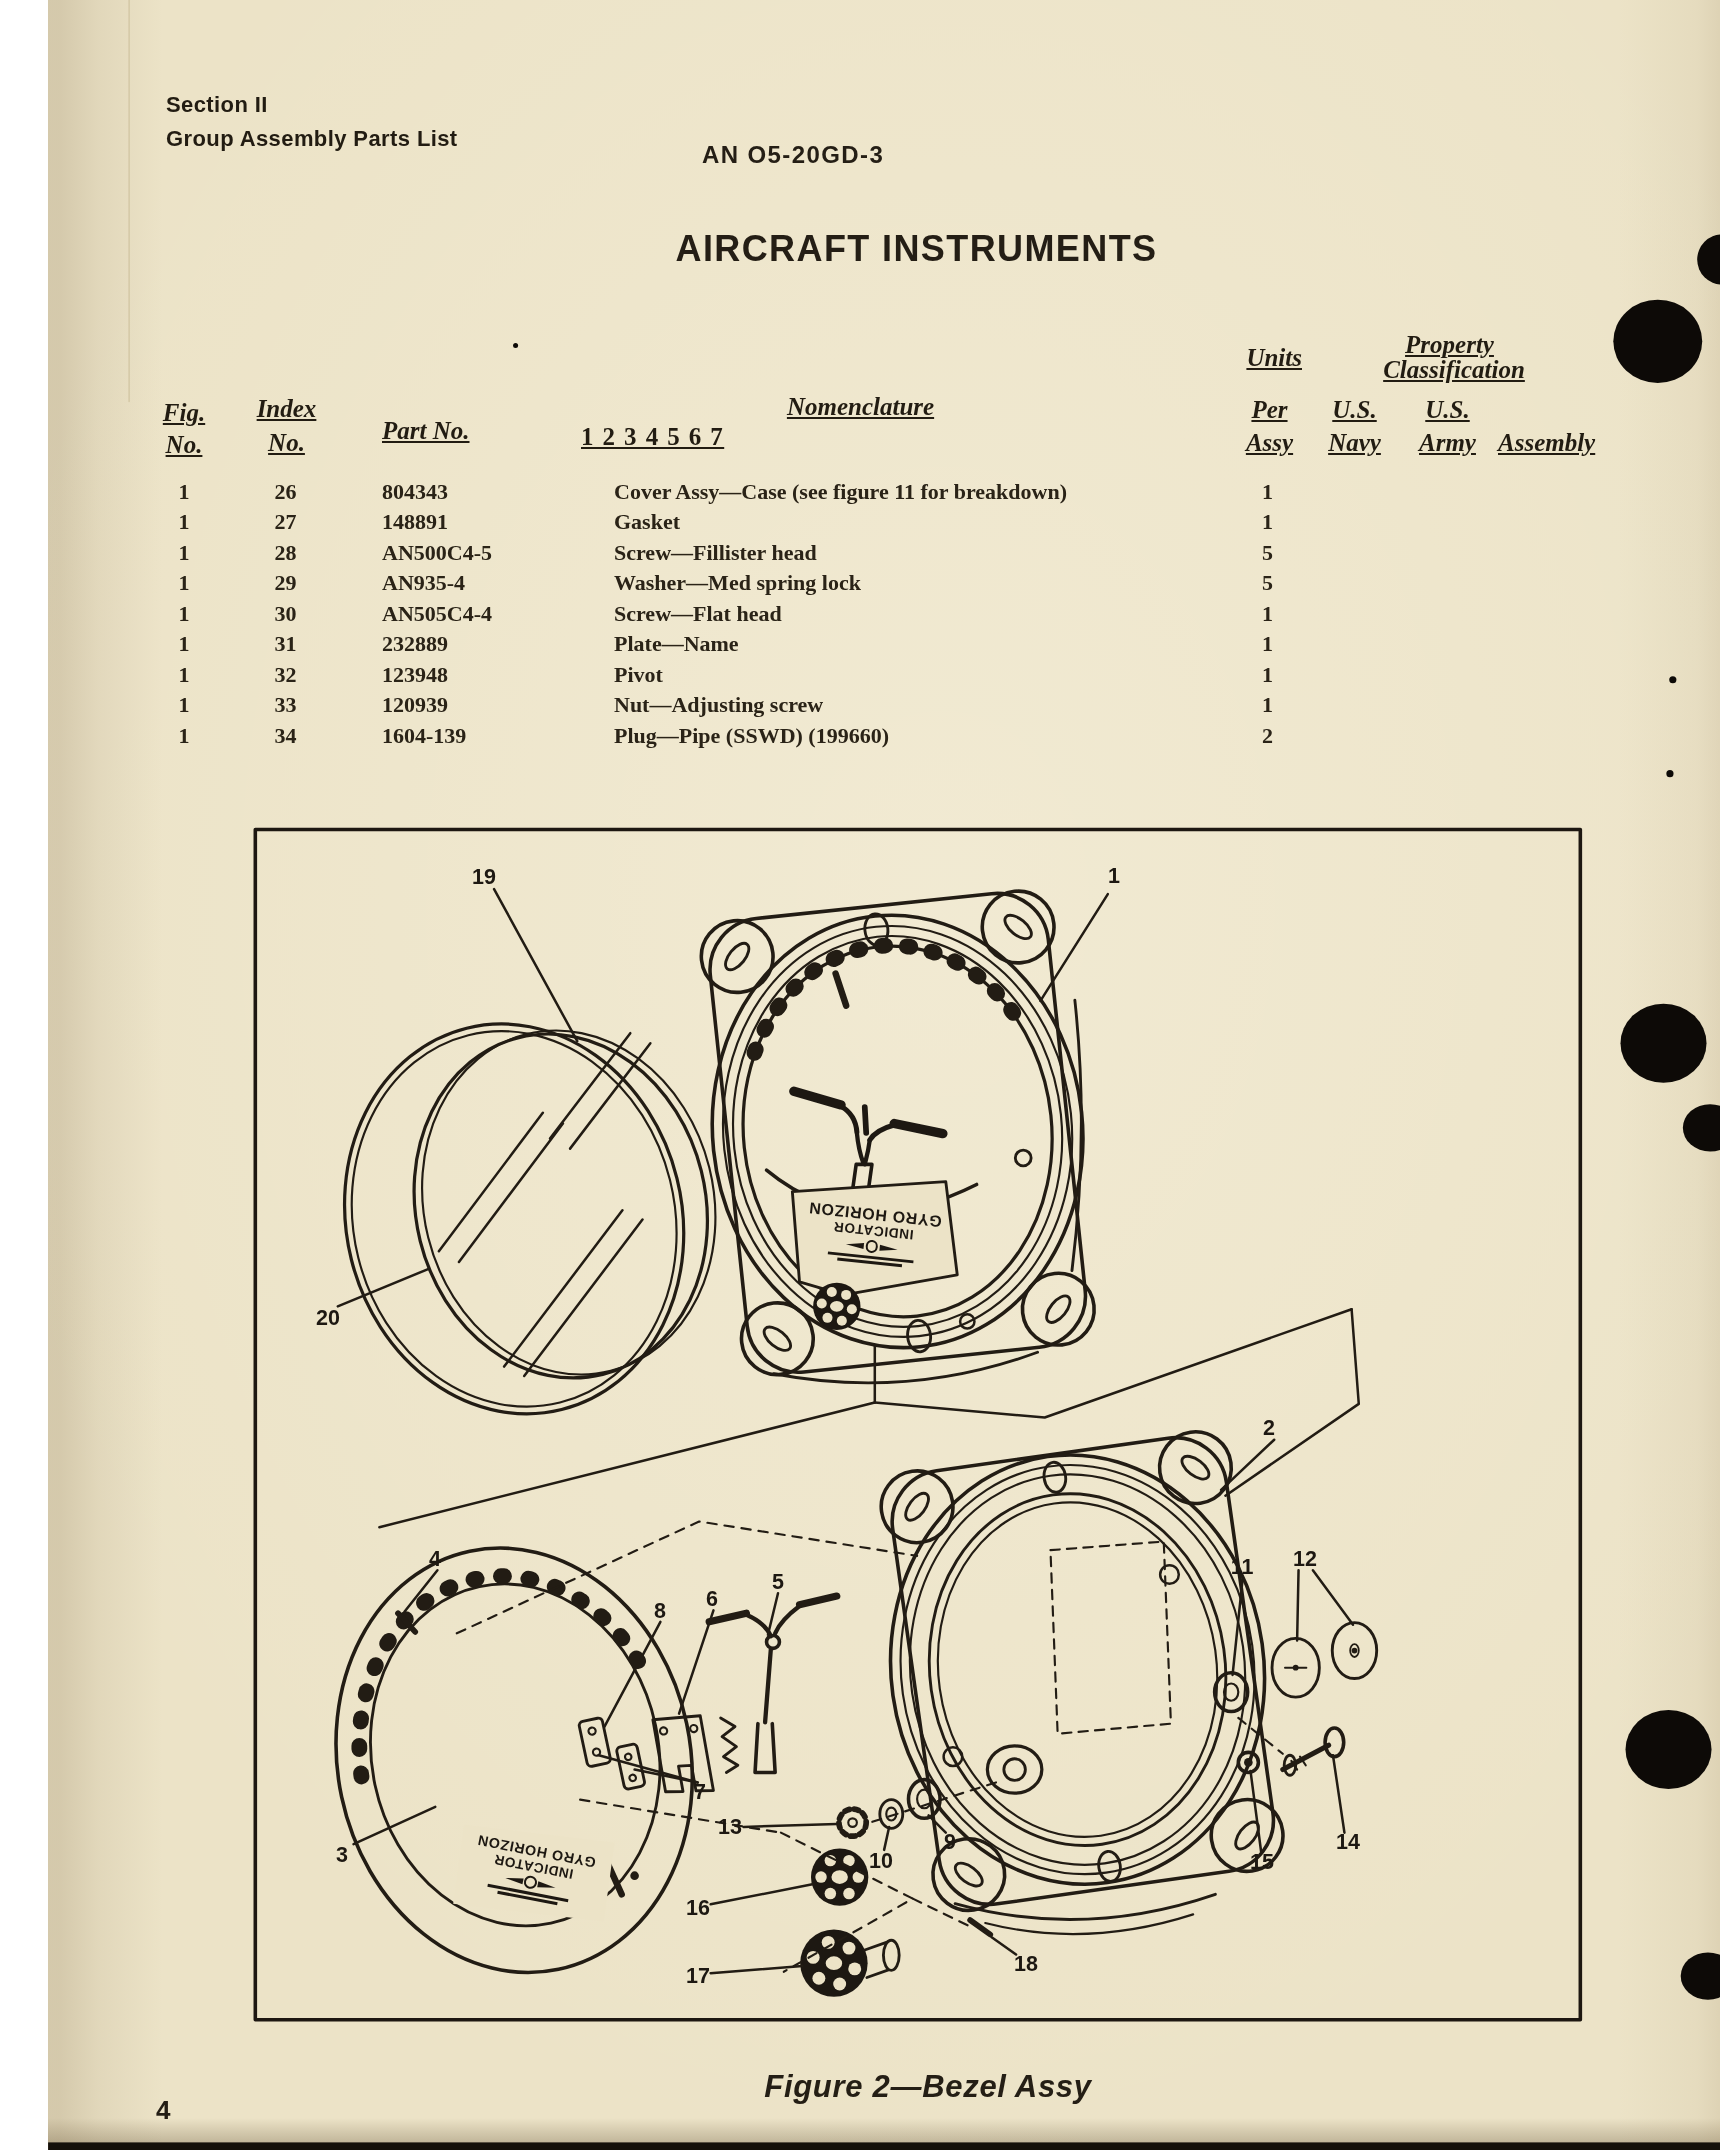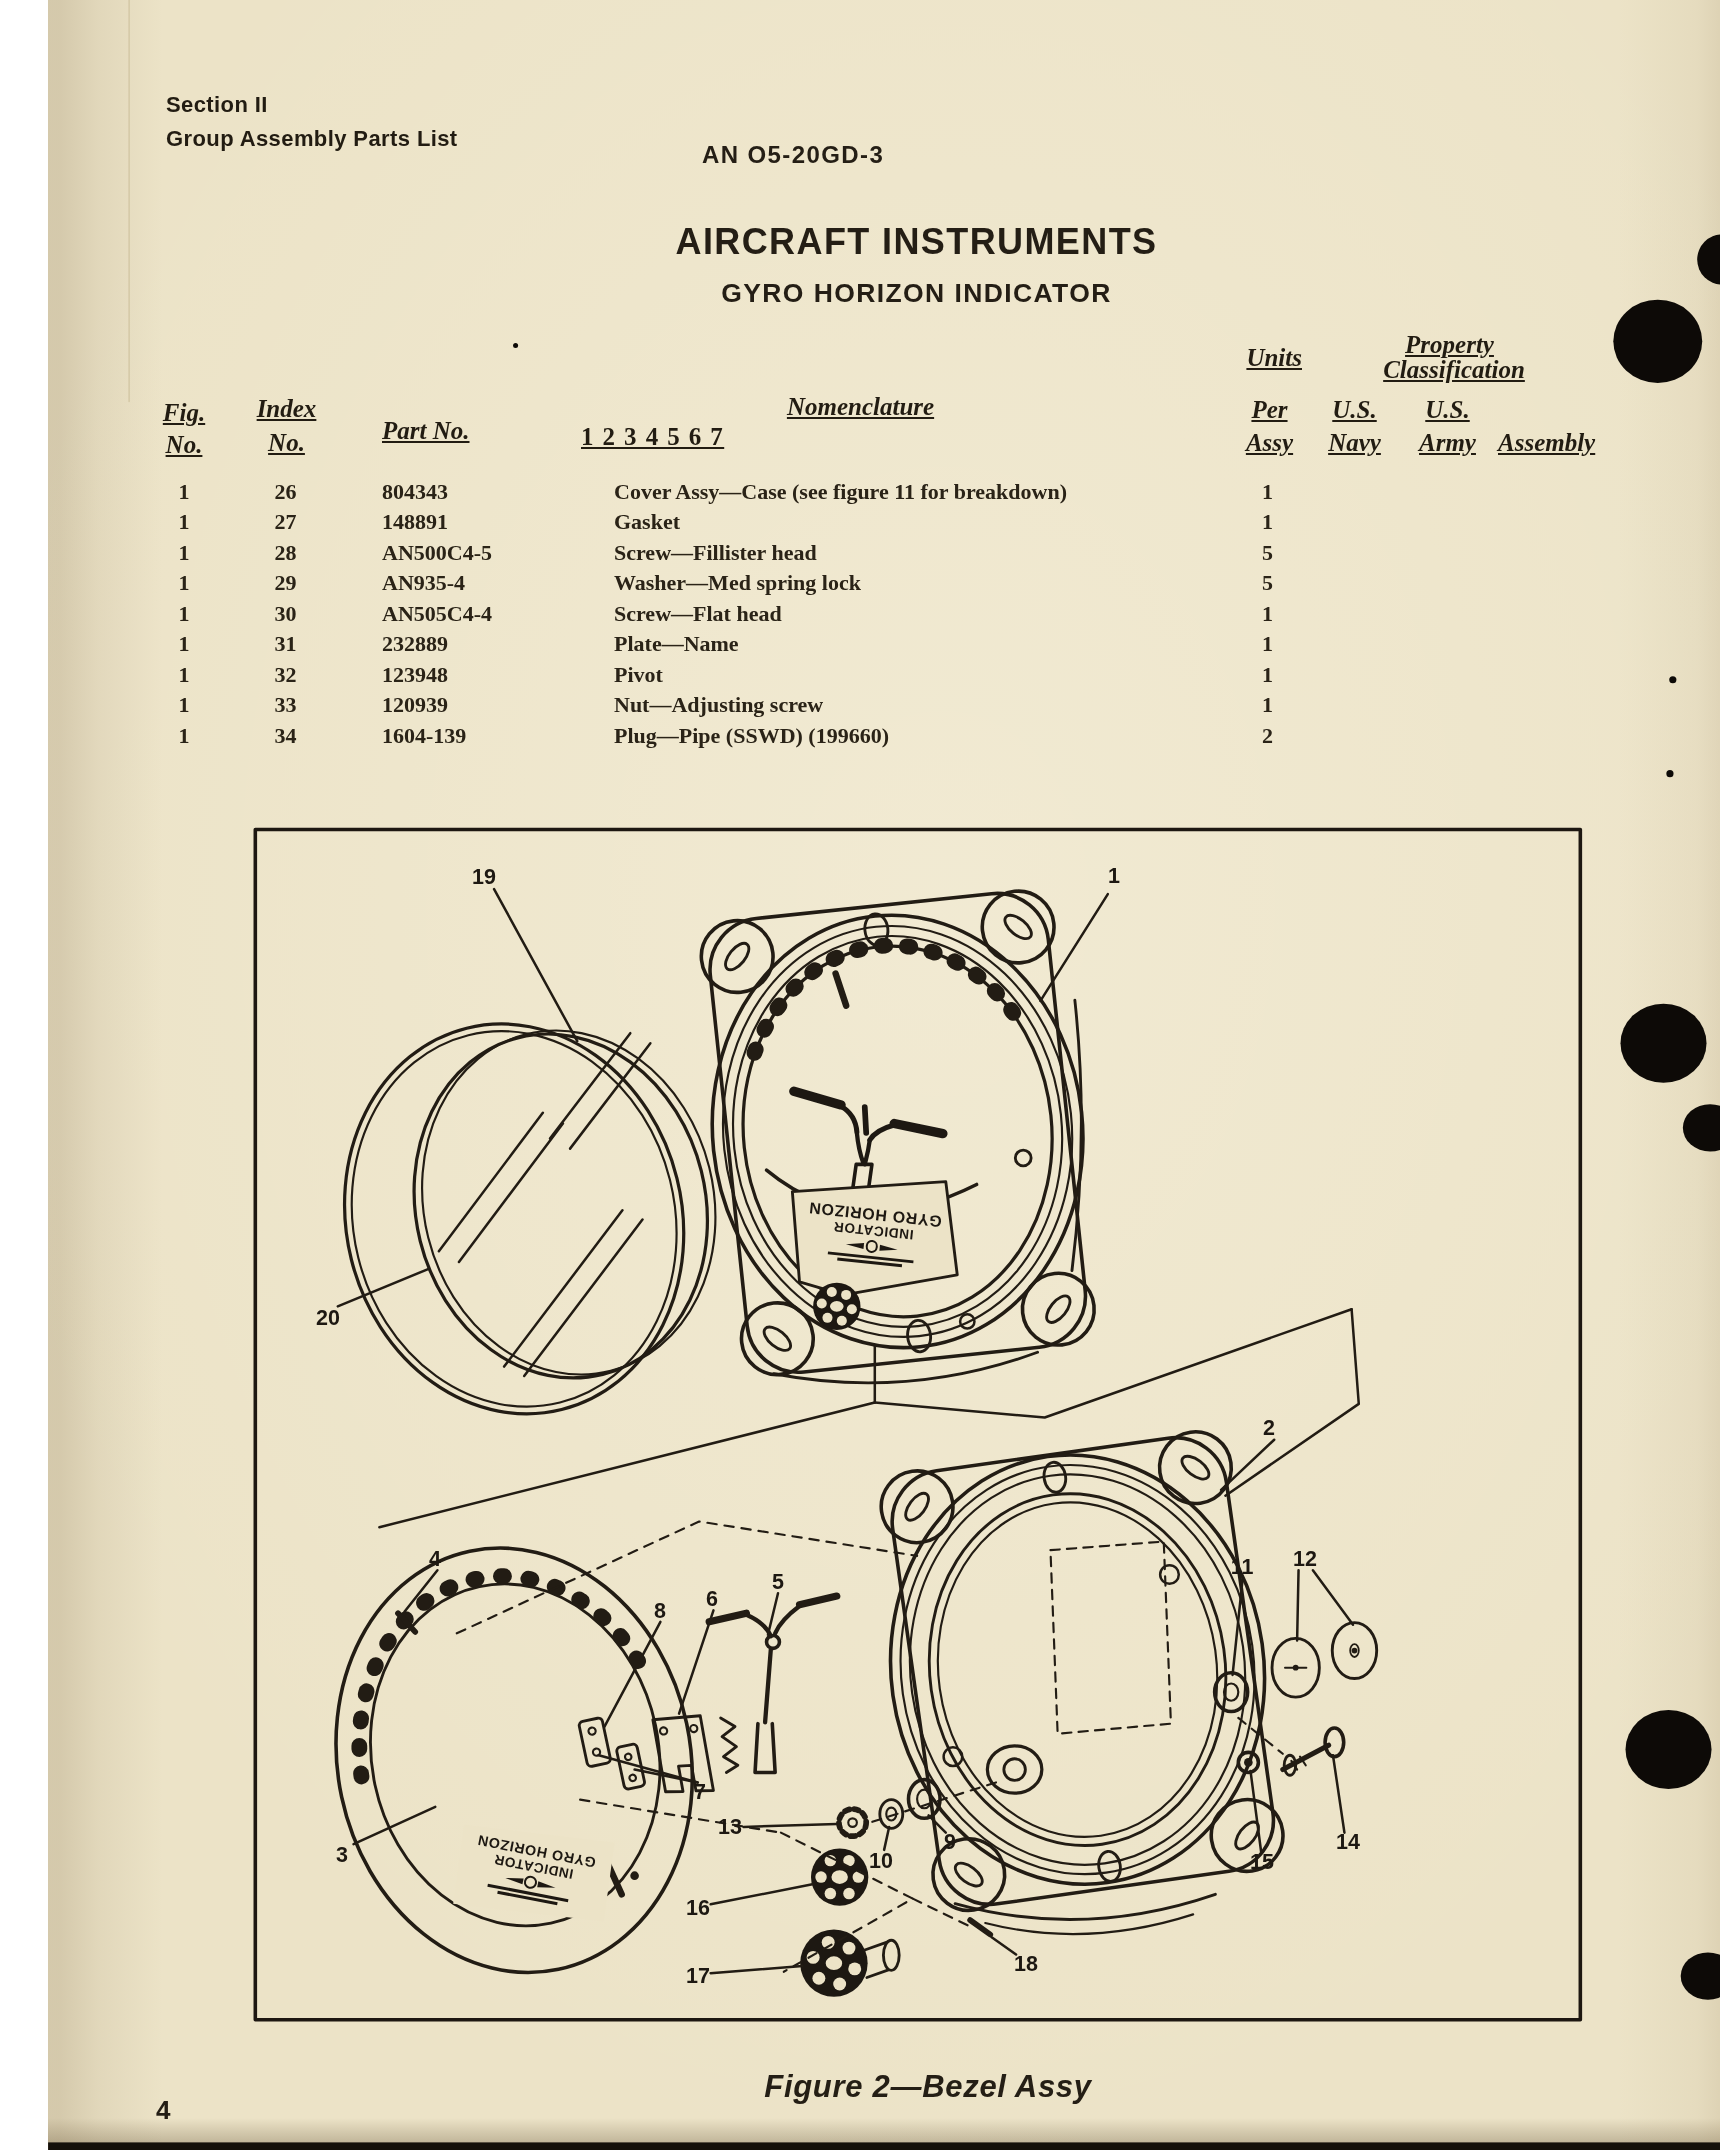--- a/index.html
+++ b/index.html
@@ -298,22 +298,21 @@
     </g>
     <path d="M113,0 L113,560" stroke="#d3c7a4" stroke-width="2"></path>
     <path d="M2370,1100 L2370,2985" stroke="#ddd1ab" stroke-width="2.5" opacity="0.8"></path>
     <rect x="2384" y="0" width="16" height="3000" fill="#14100a" stroke="none"></rect>
     <rect x="0" y="2988" width="2400" height="12" fill="#14100a" stroke="none"></rect>
   </svg>
 
   <div class="abs sans-b hdr-left" style="left:118px;top:92px;">Section II</div>
   <div class="abs sans-b hdr-left" style="left:118px;top:126px;">Group Assembly Parts List</div>
   <div class="abs sans-b docno" style="left:654px;top:141px;width:430px;">AN O5-20GD-3</div>
-  <div class="abs sans-b title" style="left:510px;top:221px;width:717px;">AIRCRAFT INSTRUMENTS</div>
-  <div class="abs sans-b subtitle" style="left:546px;top:278px;width:645px;">GYRO HORIZON INDICATOR</div>
+  <div class="abs sans-b title" style="left:510px;top:228px;width:717px;">AIRCRAFT INSTRUMENTS</div>
 
   <div>
     <div class="abs serif-h" style="left:1330px;top:331px;width:143px;text-align:center;">Property</div>
     <div class="abs serif-h" style="left:1313px;top:356px;width:186px;text-align:center;">Classification</div>
     <div class="abs serif-h" style="left:1189px;top:344px;width:65px;text-align:right;">Units</div>
     <div class="abs serif-h" style="left:1189px;top:396px;width:65px;text-align:center;">Per</div>
     <div class="abs serif-h" style="left:1189px;top:429px;width:65px;text-align:center;">Assy</div>
     <div class="abs serif-h" style="left:1274px;top:396px;width:65px;text-align:center;">U.S.</div>
     <div class="abs serif-h" style="left:1274px;top:429px;width:65px;text-align:center;">Navy</div>
     <div class="abs serif-h" style="left:1367px;top:396px;width:65px;text-align:center;">U.S.</div>

